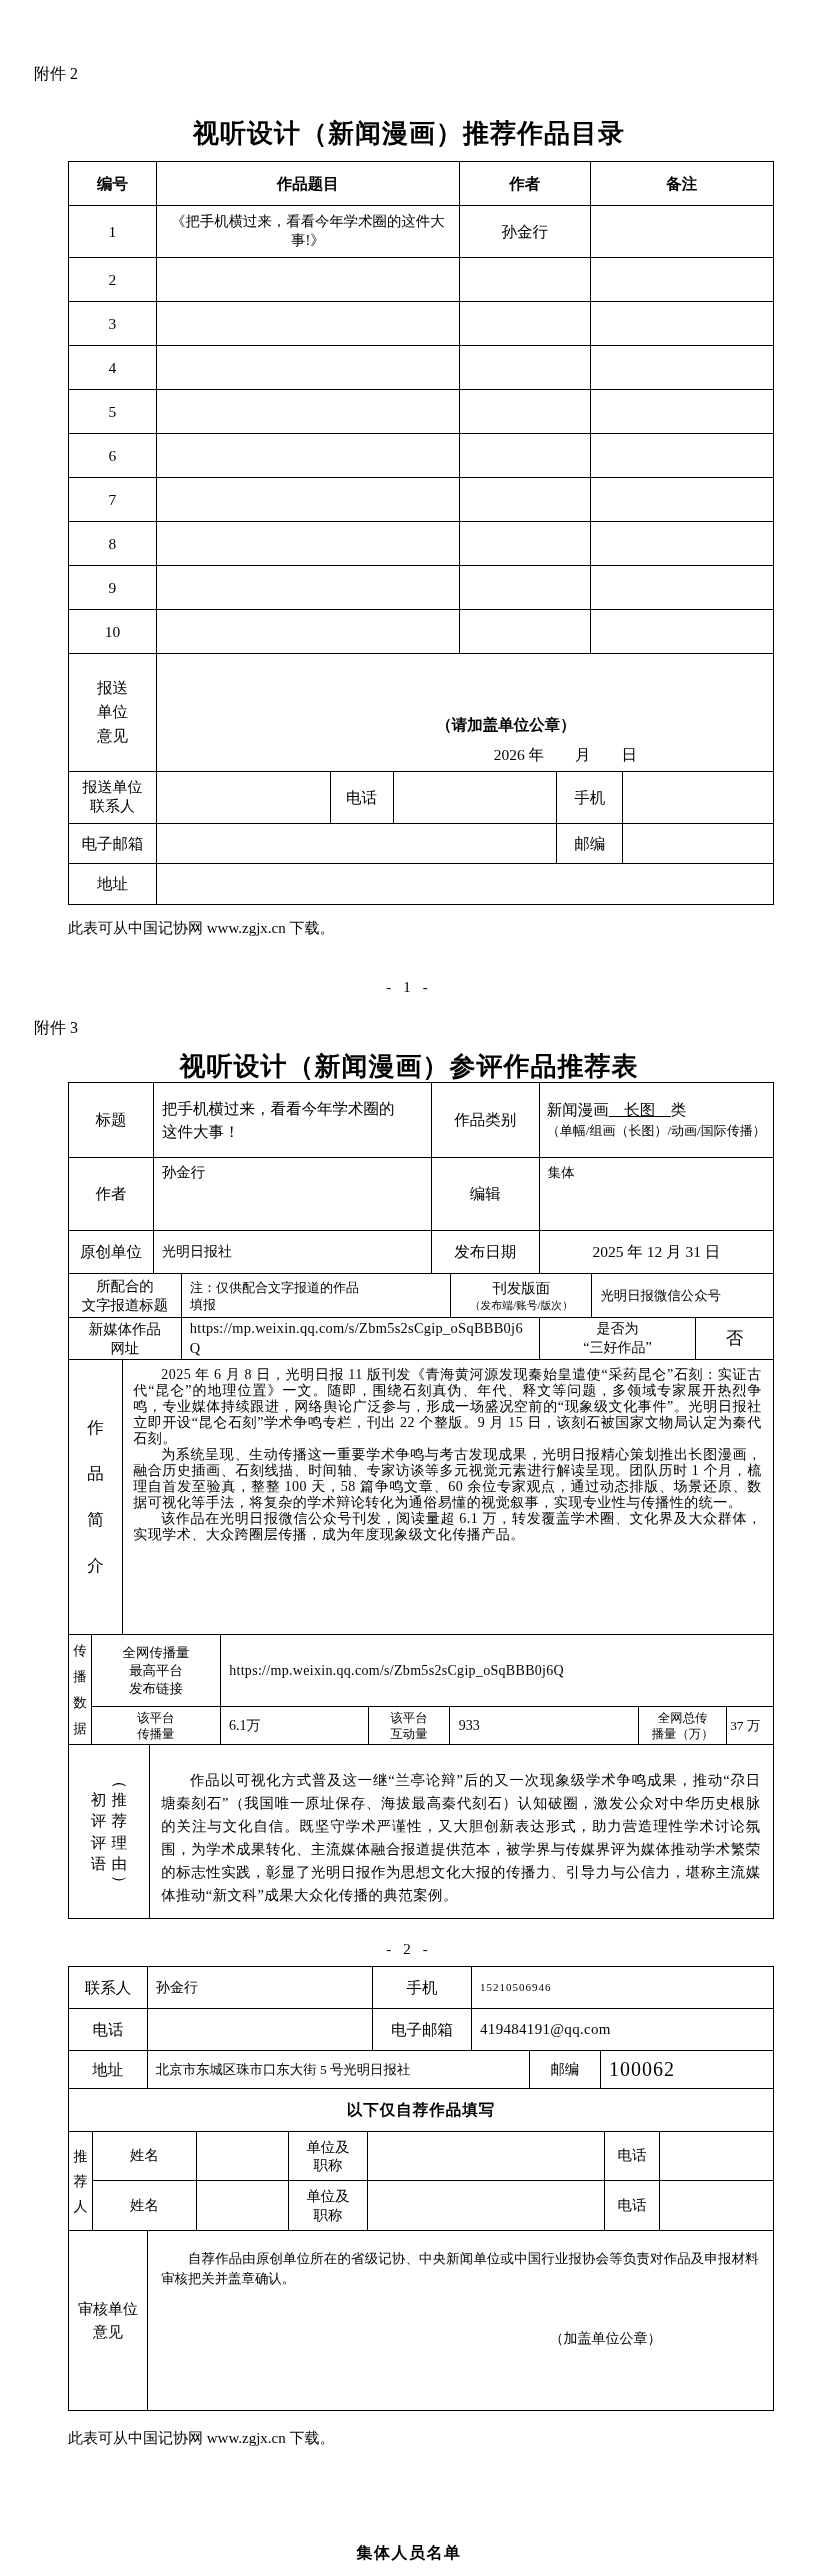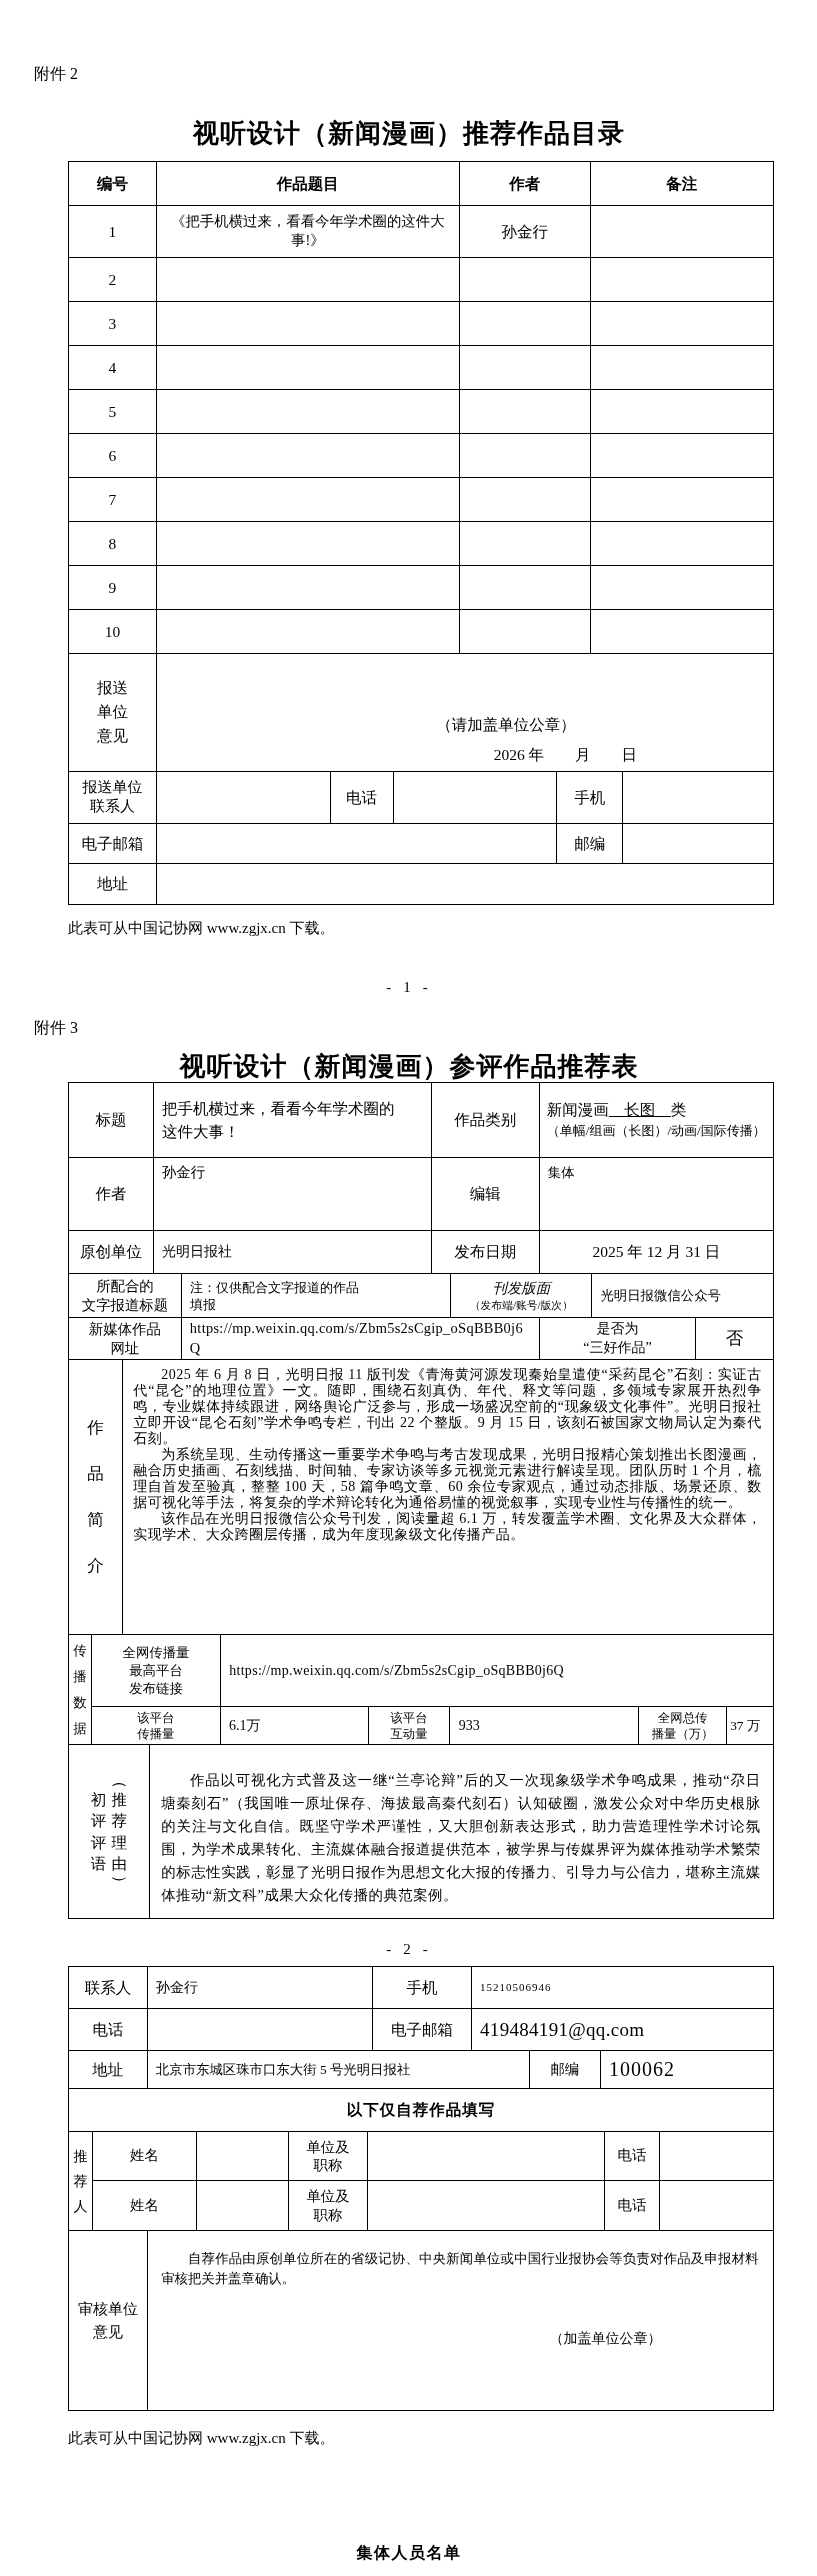--- a/index.html
+++ b/index.html
@@ -107,21 +107,21 @@
       <div class="c" style="width:304px;"></div>
       <div class="c" style="width:131px;"></div>
       <div class="c lastc" style="width:183px;"></div>
     </div>
 
     <div class="tr" style="height:118px;">
       <div class="c vstack" style="width:88px;line-height:24px;">报送
 单位
 意见</div>
       <div class="c lastc colbox" style="width:618px;justify-content:flex-end;padding-bottom:6.2px;">
-        <div style="font-size:15.5px;margin-left:82px;">（请加盖单位公章）</div>
+        <div style="font-size:15.5px;margin-left:82px;font-weight:bold;">（请加盖单位公章）</div>
         <div style="font-size:15.5px;margin-top:10.3px;margin-left:201px;">2026 年　　月　　日</div>
       </div>
     </div>
 
     <div class="tr" style="height:52px;">
       <div class="c vstack" style="width:88px;font-size:15px;line-height:19.6px;">报送单位
 联系人</div>
       <div class="c" style="width:174px;"></div>
       <div class="c" style="width:63px;">电话</div>
       <div class="c" style="width:164px;"></div>
@@ -174,21 +174,21 @@
       <div class="c" style="width:108px;">发布日期</div>
       <div class="c lastc" style="width:234px;">2025 年 12 月 31 日</div>
     </div>
 
     <div class="tr" style="height:44px;">
       <div class="c vstack" style="width:113px;font-size:14.4px;line-height:18.5px;">所配合的
 文字报道标题</div>
       <div class="c left pre" style="width:270px;font-size:13px;line-height:17px;">注：仅供配合文字报道的作品
 填报</div>
       <div class="c colbox" style="width:141px;">
-        <div style="font-size:14.4px;font-style:italic;">刊发版面</div>
+        <div style="font-size:14.4px;">刊发版面</div>
         <div style="font-size:10.8px;line-height:13.4px;">（发布端/账号/版次）</div>
       </div>
       <div class="c lastc left" style="width:181px;font-size:13.4px;">光明日报微信公众号</div>
     </div>
 
     <div class="tr" style="height:42px;">
       <div class="c vstack" style="width:113px;font-size:14.4px;line-height:18.5px;">新媒体作品
 网址</div>
       <div class="c left mono" style="width:359px;">
           <span class="linklike">https://mp.weixin.qq.com/s/Zbm5s2sCgip_oSqBBB0j6Q</span>
@@ -267,21 +267,21 @@
       <div class="c" style="width:79px;">联系人</div>
       <div class="c left" style="width:226px;font-size:14px;">孙金行</div>
       <div class="c" style="width:99px;">手机</div>
       <div class="c lastc left" style="width:302px;font-size:11px;letter-spacing:1px;">15210506946</div>
     </div>
 
     <div class="tr" style="height:42px;">
       <div class="c" style="width:79px;">电话</div>
       <div class="c left" style="width:226px;"></div>
       <div class="c" style="width:99px;">电子邮箱</div>
-      <div class="c lastc left mono" style="width:302px;font-size:19px;">
+      <div class="c lastc left mono" style="width:302px;font-size:15px;">
           <span class="linklike">419484191@qq.com</span>
         </div>
     </div>
 
     <div class="tr" style="height:38px;">
       <div class="c" style="width:79px;">地址</div>
       <div class="c left" style="width:384px;font-size:13.4px;">北京市东城区珠市口东大街 5 号光明日报社</div>
       <div class="c" style="width:71px;font-size:14.4px;">邮编</div>
       <div class="c lastc left" style="width:173px;font-size:20px;letter-spacing:1px;">100062</div>
     </div>

